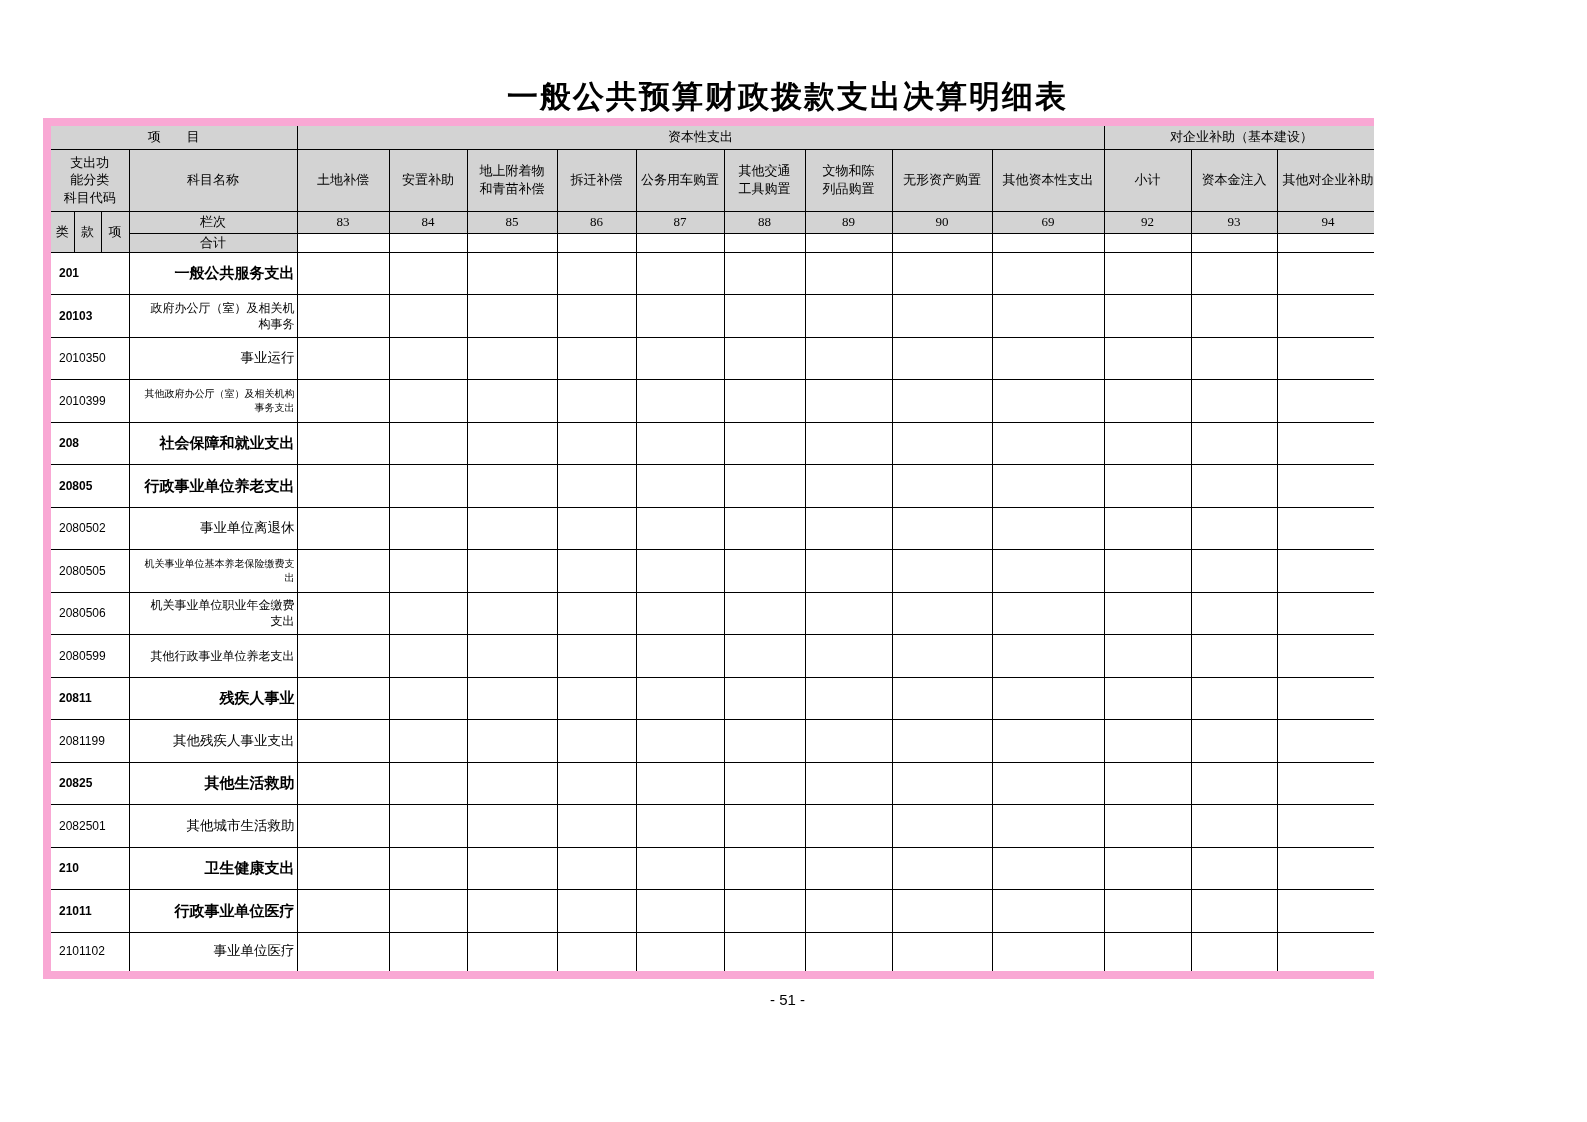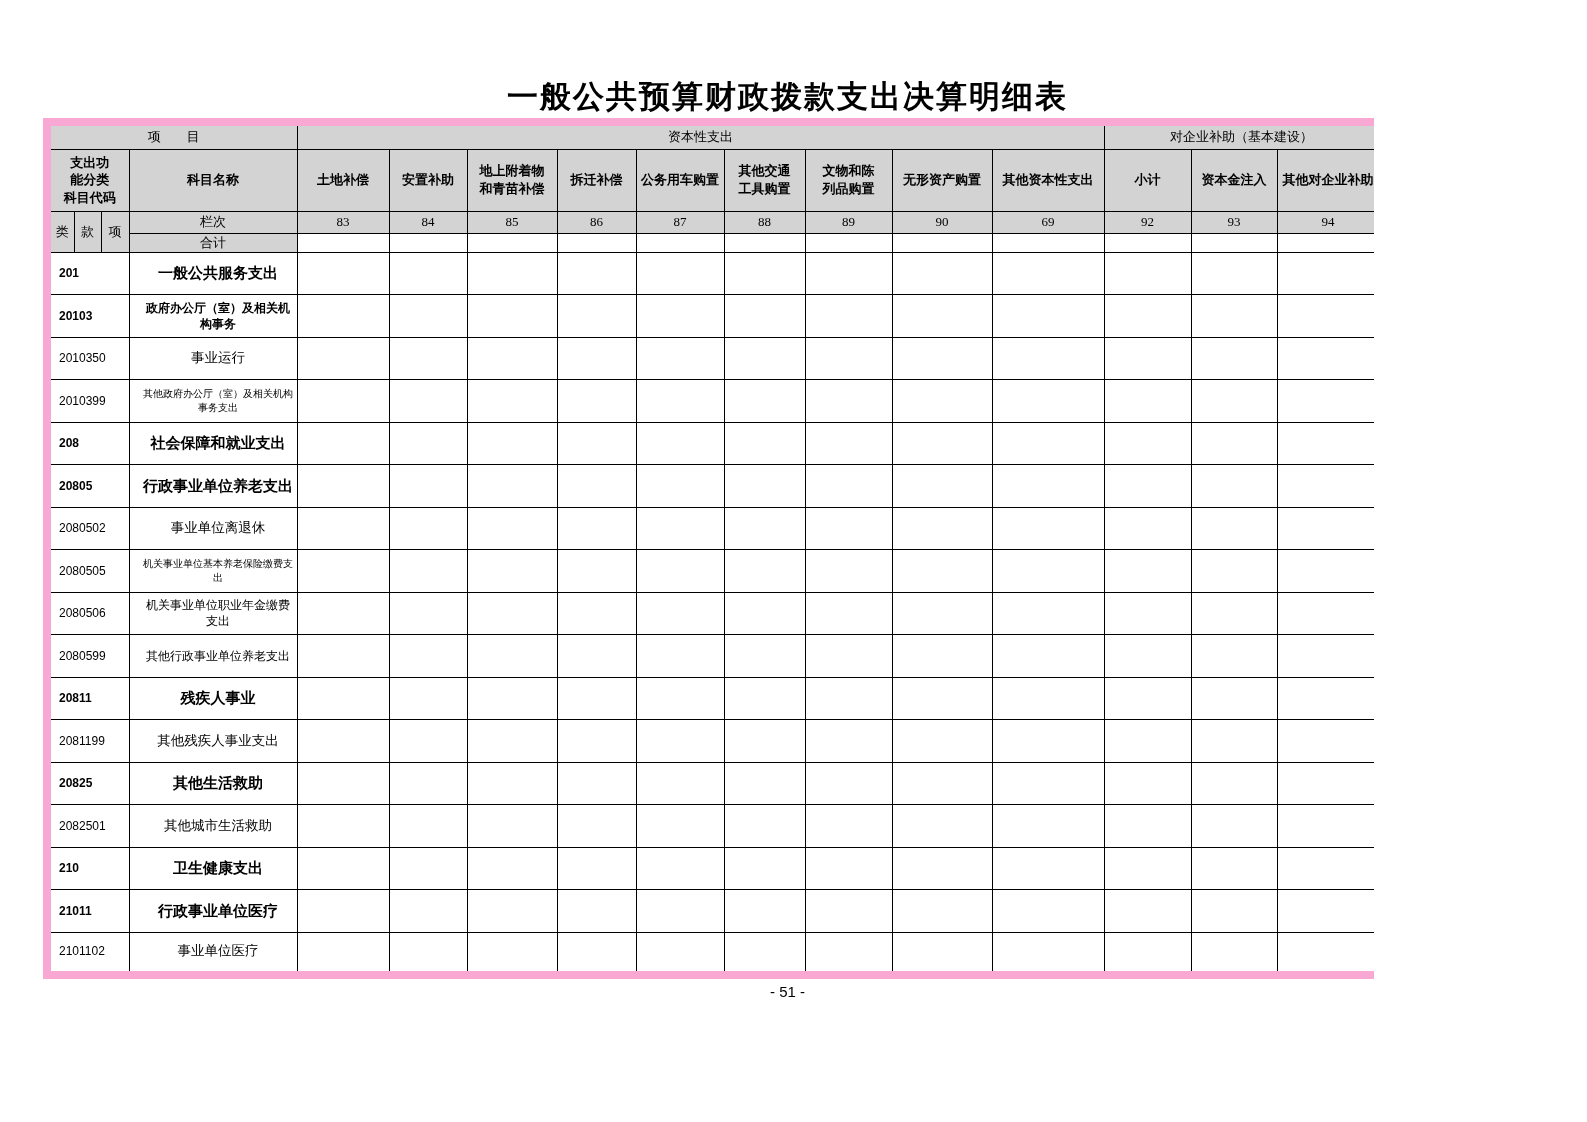--- a/index.html
+++ b/index.html
@@ -51,51 +51,51 @@
   table.budget td {
     border: 1px solid #000;
     padding: 0 2px;
     text-align: center;
     vertical-align: middle;
     overflow: hidden;
     font-size: 13px;
     line-height: 1.35;
   }
   tr.group-row { height: 27px; }
-  tr.label-row { height: 62px; font-weight: bold; }
+  tr.label-row { height: 62px; }
   tr.index-row { height: 22px; }
   tr.total-row { height: 19px; }
   thead td.hd { background: #d3d3d3; }
   tr.total-row td.blank { background: #ffffff; }
   td.code-head { white-space: pre-line; font-size: 12.5px; line-height: 1.55; }
   td.col-label { white-space: pre-line; }
   td.col-index { font-size: 12.5px; }
   tbody tr { height: 42.5px; }
   tbody td { border-top-width: 2px; }
   tbody td.code {
     text-align: left;
     padding-left: 8px;
     font-family: "Liberation Sans", "DejaVu Sans", sans-serif;
     font-size: 12px;
   }
-  tbody td.name { text-align: center; padding-left: 12px; }
+  tbody td.name { text-align: right; padding-left: 12px; }
   tbody tr.lg-bold td.code, tbody tr.md-bold td.code { font-weight: bold; }
   tbody tr.lg-bold td.name {
     font-family: "Liberation Sans", "DejaVu Sans", sans-serif;
     font-weight: bold; font-size: 15px;
   }
   tbody tr.md-bold td.name {
     font-family: "Liberation Sans", "DejaVu Sans", sans-serif;
-    font-weight: bold; font-size: 12px;
+    font-weight: normal; font-size: 12px;
   }
   tbody tr.normal td.name { font-size: 13.5px; }
   tbody tr.sm td.name { font-size: 12px; }
   tbody tr.xs td.name { font-size: 10px; }
   .page-number {
-    margin-top: 4px;
+    margin-top: 12px;
     text-align: center;
     font-family: "Liberation Sans", "DejaVu Sans", sans-serif;
     font-size: 15px;
   }
 </style>
 </head>
 <body>
 
 <div class="page">
   <div class="content">

